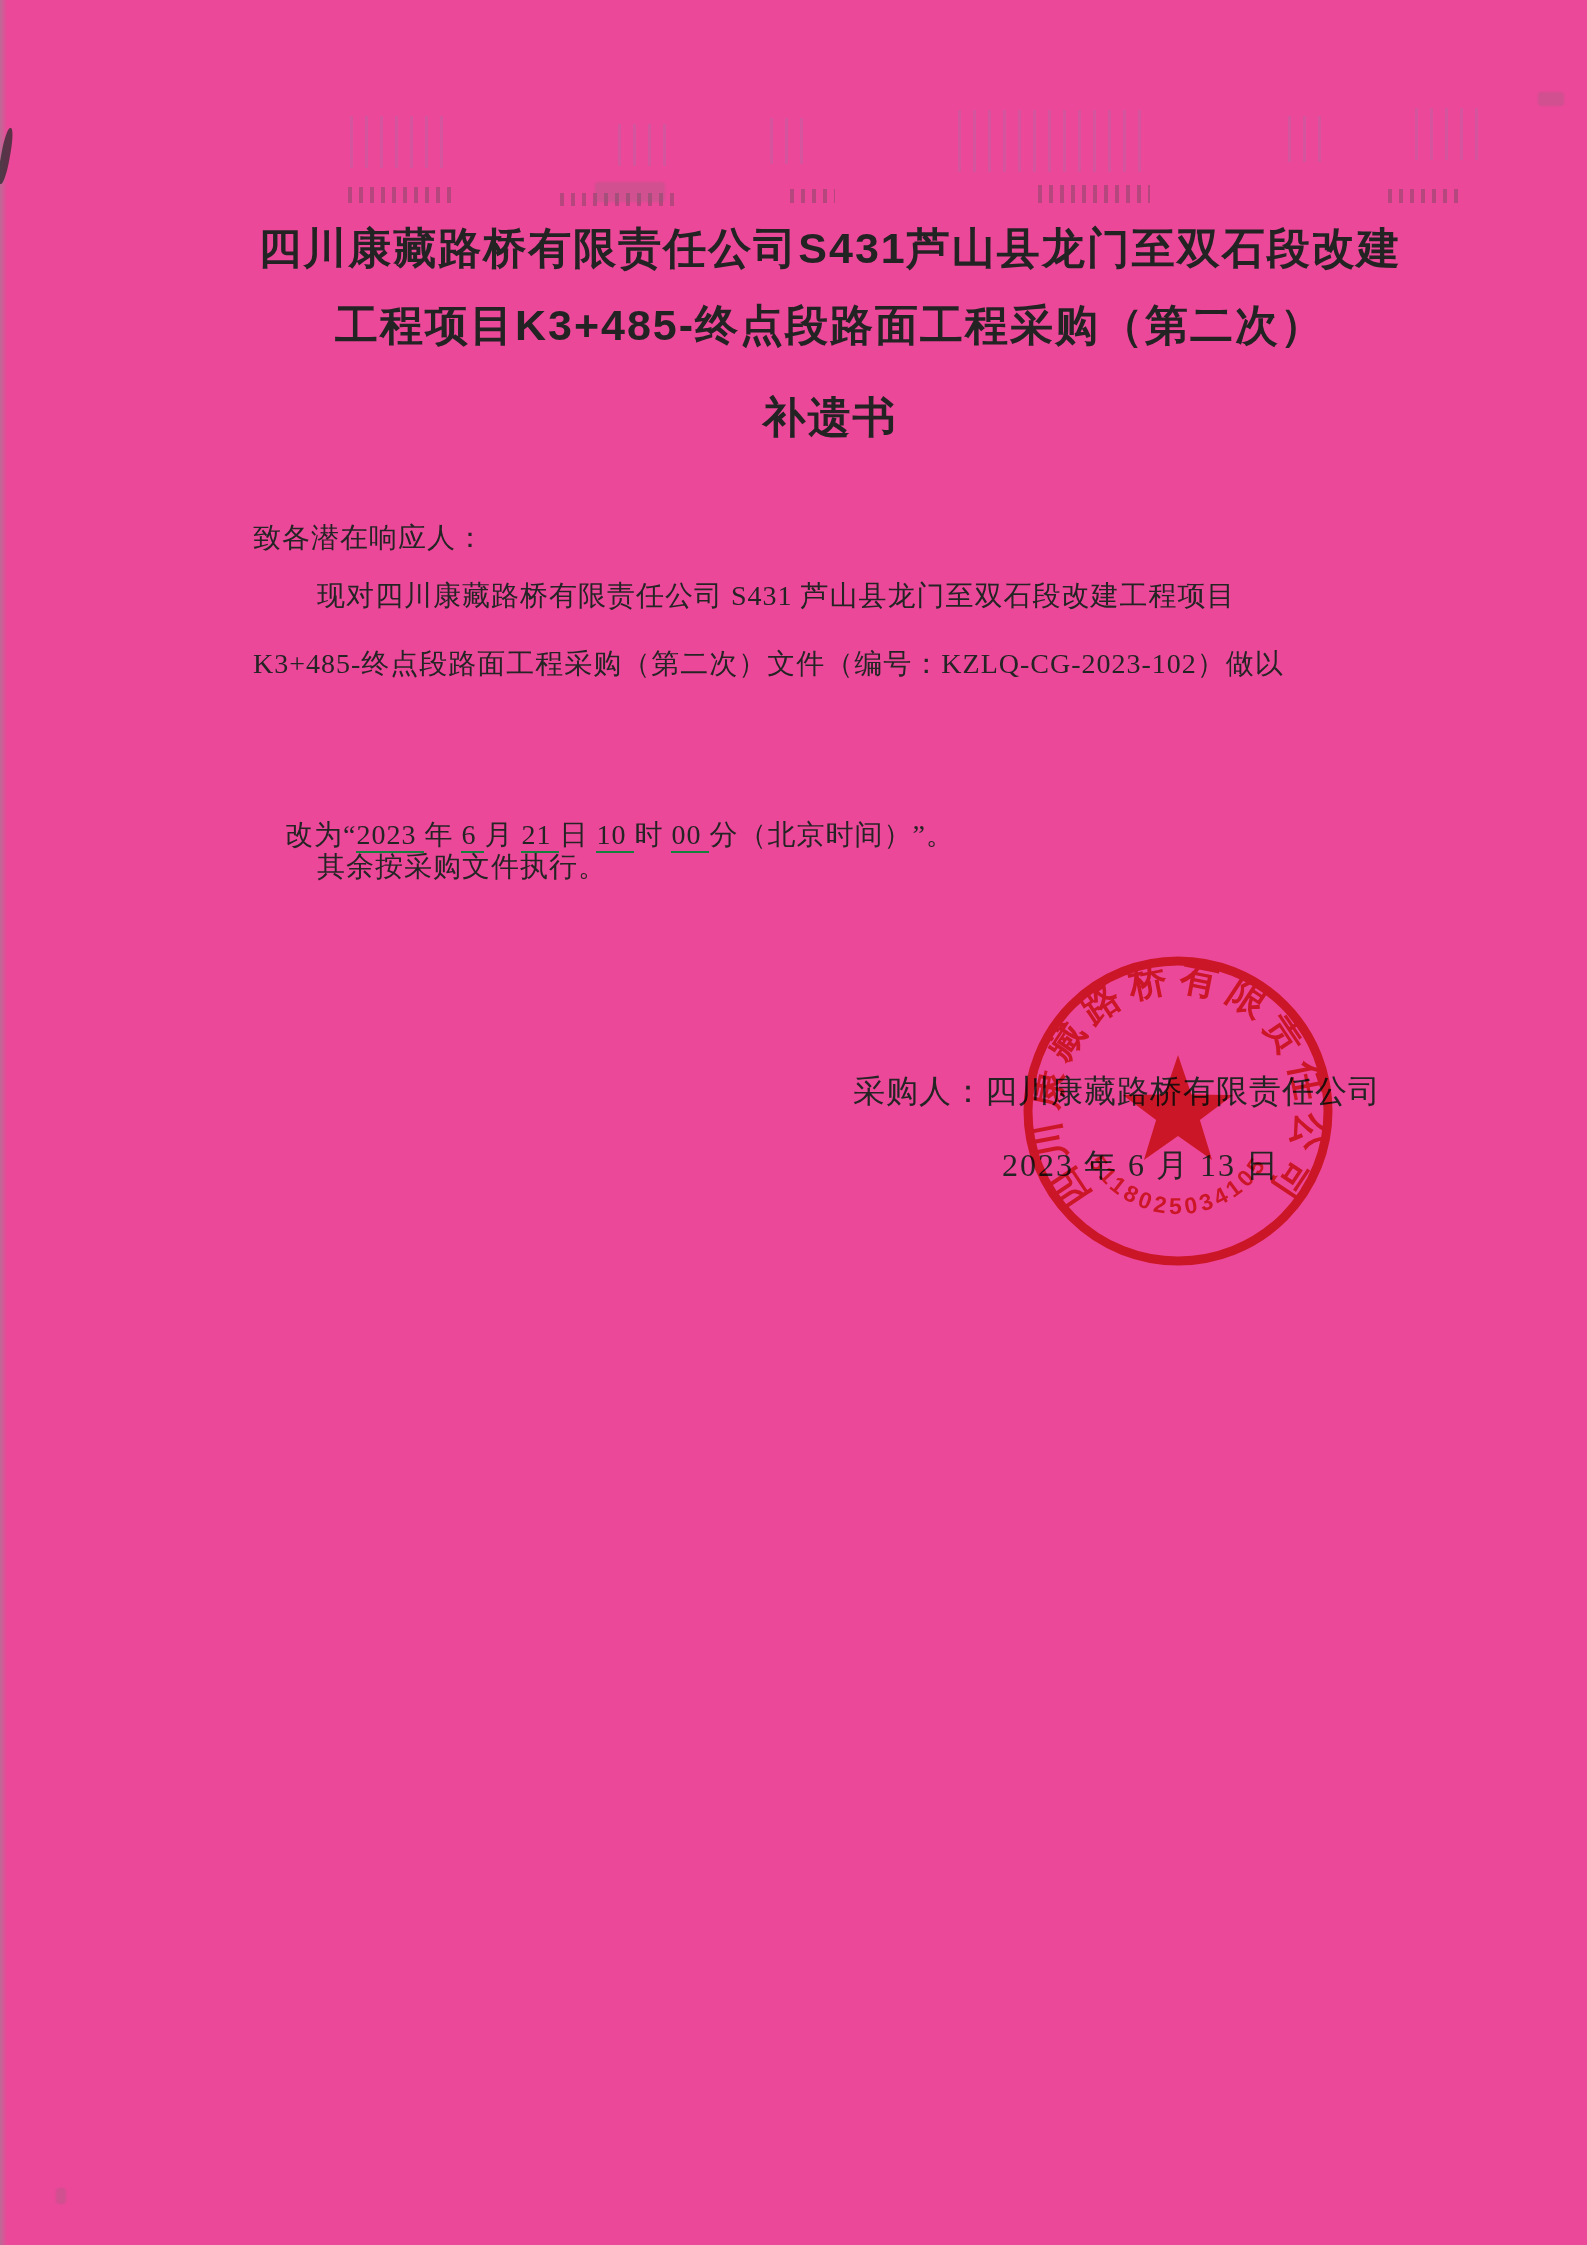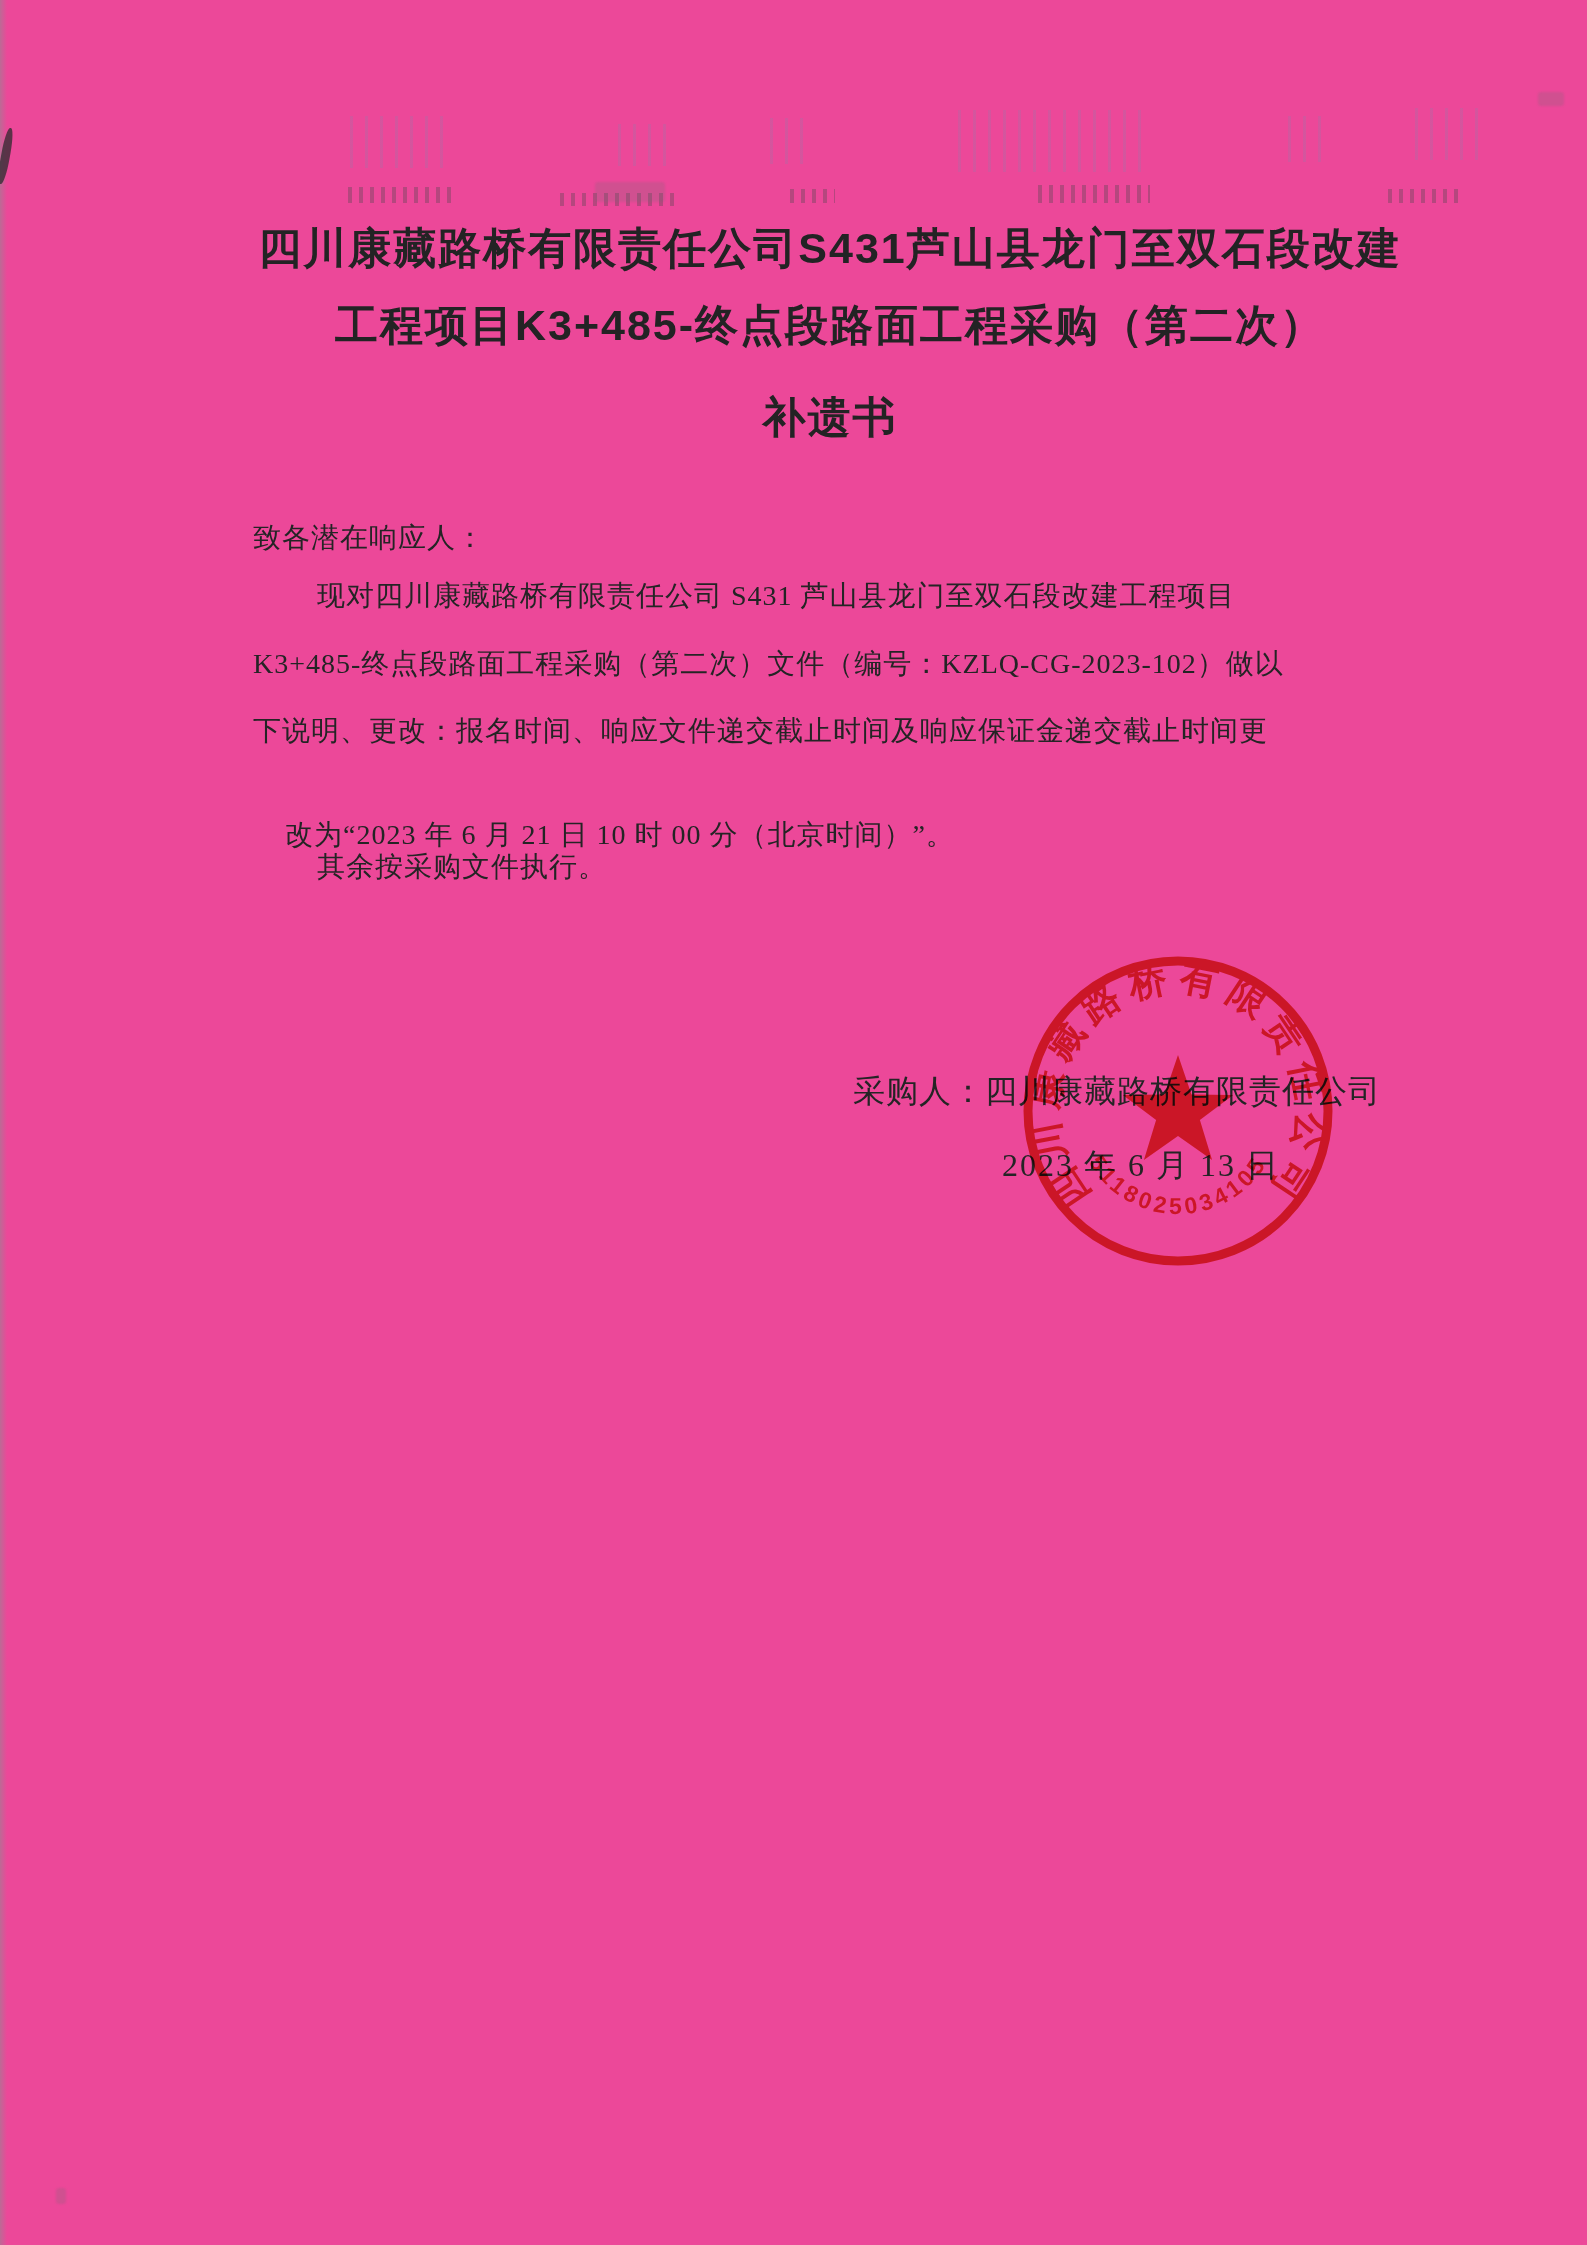--- a/index.html
+++ b/index.html
@@ -30,21 +30,21 @@
   .t3{top:389px;}
 
   .body-line{position:absolute;font-size:28px;color:#242425;letter-spacing:1px;
     white-space:pre;line-height:1.3;}
   .salutation{left:253px;top:520px;}
   .pline0{left:317px;top:578px;}
   .pline1{left:253px;top:646px;}
   .pline2{left:253px;top:713px;}
   .pline3{left:253px;top:781px;}
   .closing{left:317px;top:849px;}
-  .u{border-bottom:2px solid #ec4899;padding-bottom:1px;}
+  .u{border-bottom:2px solid #15803d;padding-bottom:1px;}
 
   .sig-line{position:absolute;left:853px;top:1070px;font-size:32px;color:#242425;
     letter-spacing:1px;white-space:pre;}
   .date-line{position:absolute;left:1002px;top:1144px;font-size:32px;color:#242425;
     letter-spacing:2px;white-space:pre;text-align:right;}
 
   
   .stamp{position:absolute;left:1013px;top:946px;width:330px;height:330px;
     mix-blend-mode:multiply;opacity:.9;pointer-events:none;}
 </style>
@@ -72,21 +72,20 @@
 
   <div class="title-wrap">
     <div class="title-line t1">四川康藏路桥有限责任公司S431芦山县龙门至双石段改建</div>
     <div class="title-line t2">工程项目K3+485-终点段路面工程采购（第二次）</div>
     <div class="title-line t3">补遗书</div>
   </div>
 
   <div class="body-line salutation">致各潜在响应人：</div>
   <div class="body-line pline0">现对四川康藏路桥有限责任公司 S431 芦山县龙门至双石段改建工程项目</div>
   <div class="body-line pline1">K3+485-终点段路面工程采购（第二次）文件（编号：KZLQ-CG-2023-102）做以</div>
-  <div class="body-line pline2">下说明、更改：报名时间、响应文件递交截止时间及响应保证金递交截止时间更</div>
   <div class="body-line pline3">
     <span>改为“</span><span class="u">2023 </span><span>年 </span><span class="u">6 </span><span>月 </span><span class="u">21 </span><span>日 </span><span class="u">10 </span><span>时 </span><span class="u">00 </span><span>分（北京时间）”。</span>
   </div>
   <div class="body-line closing">其余按采购文件执行。</div>
 
   <div class="sig-line"><span>采购人：</span><span>四川康藏路桥有限责任公司</span></div>
   <div class="date-line">2023 年 6 月 13 日</div>
 
   <div class="stamp">
     <svg width="330" height="330" viewBox="-165 -165 330 330">

